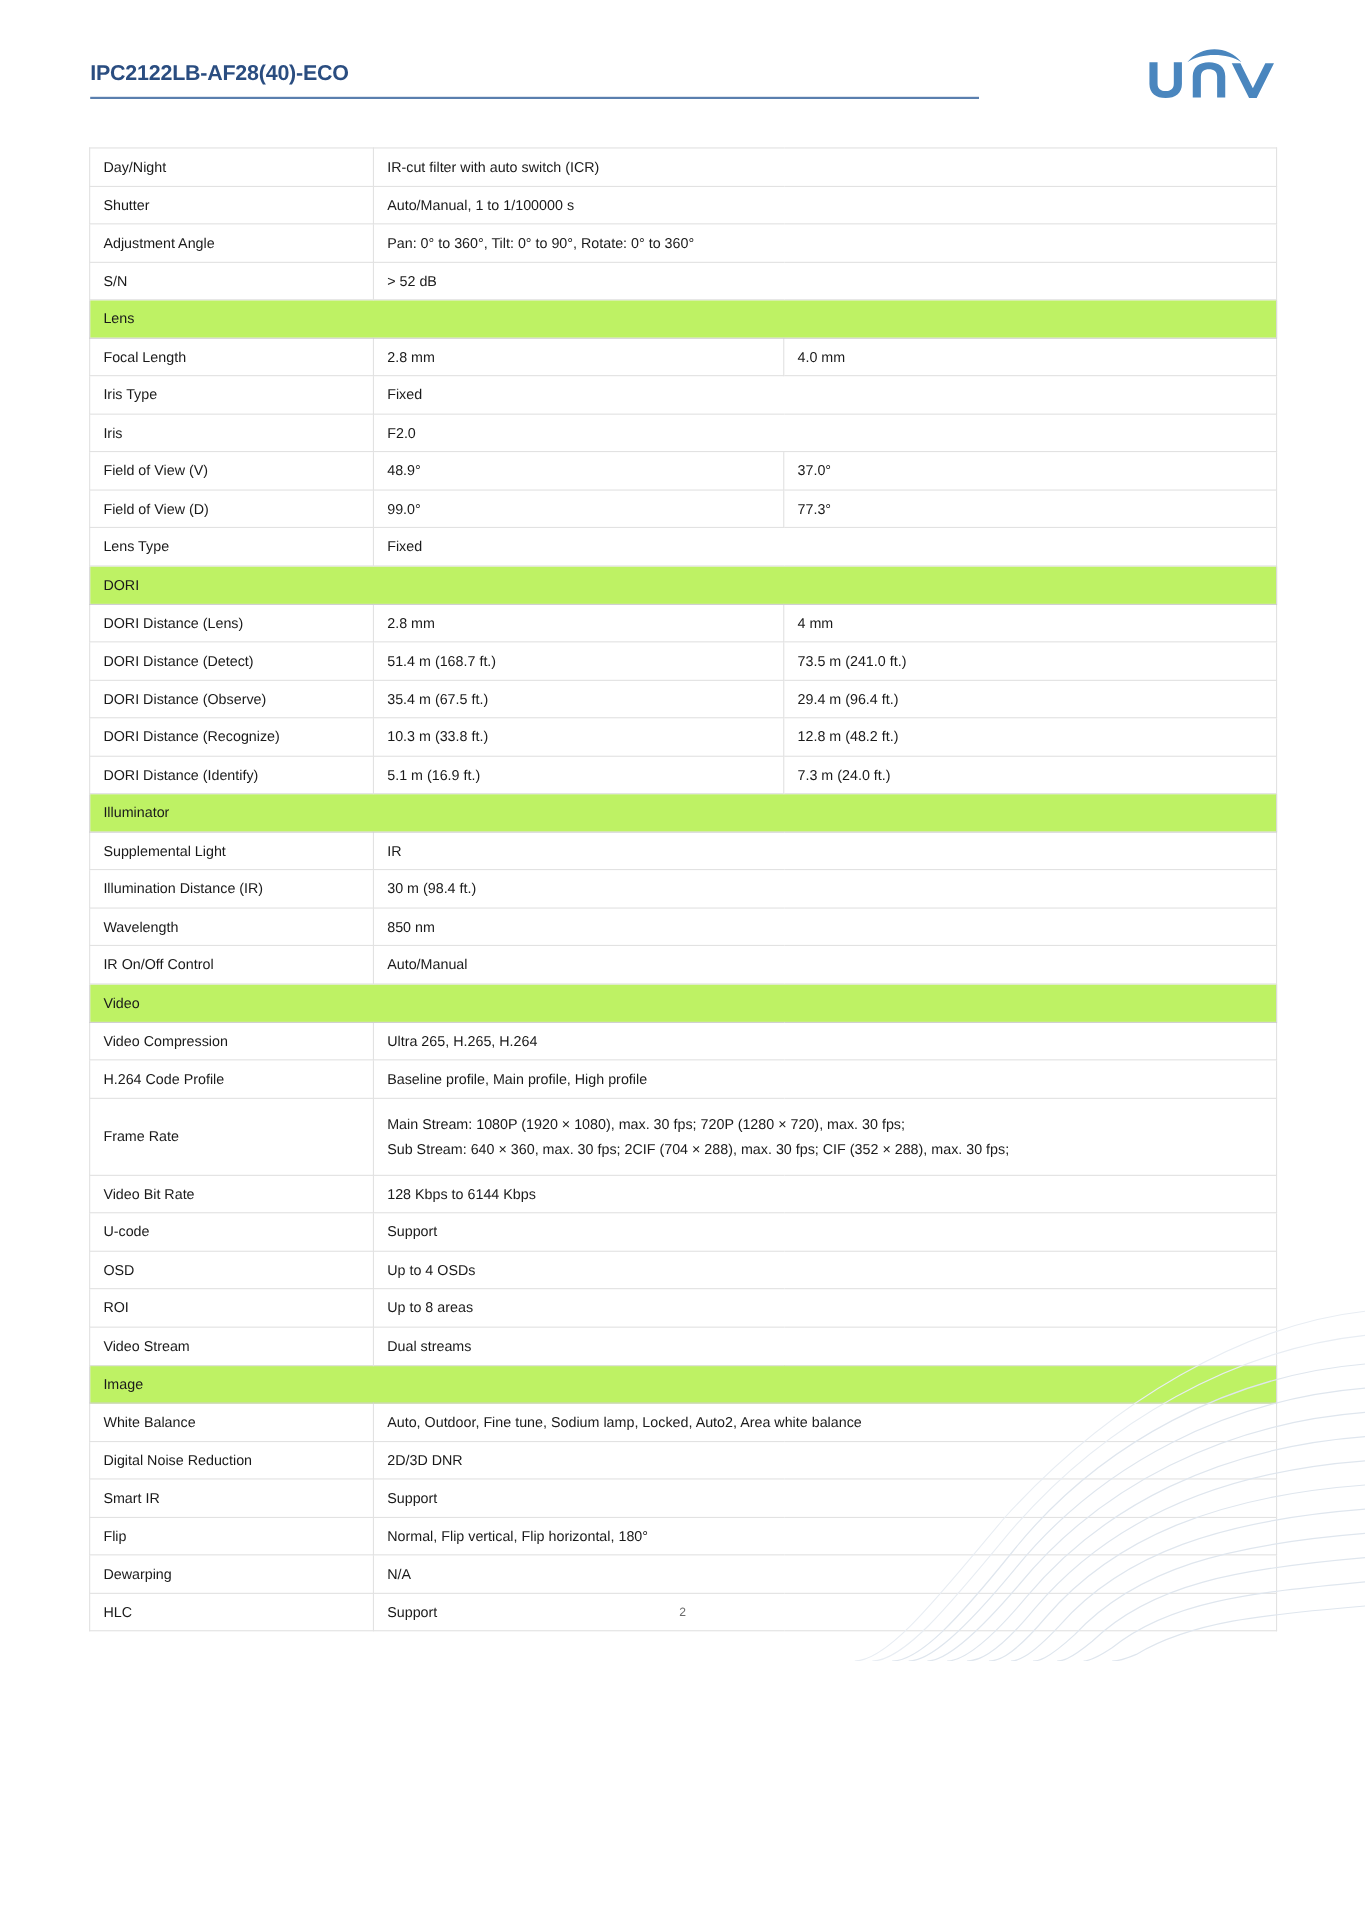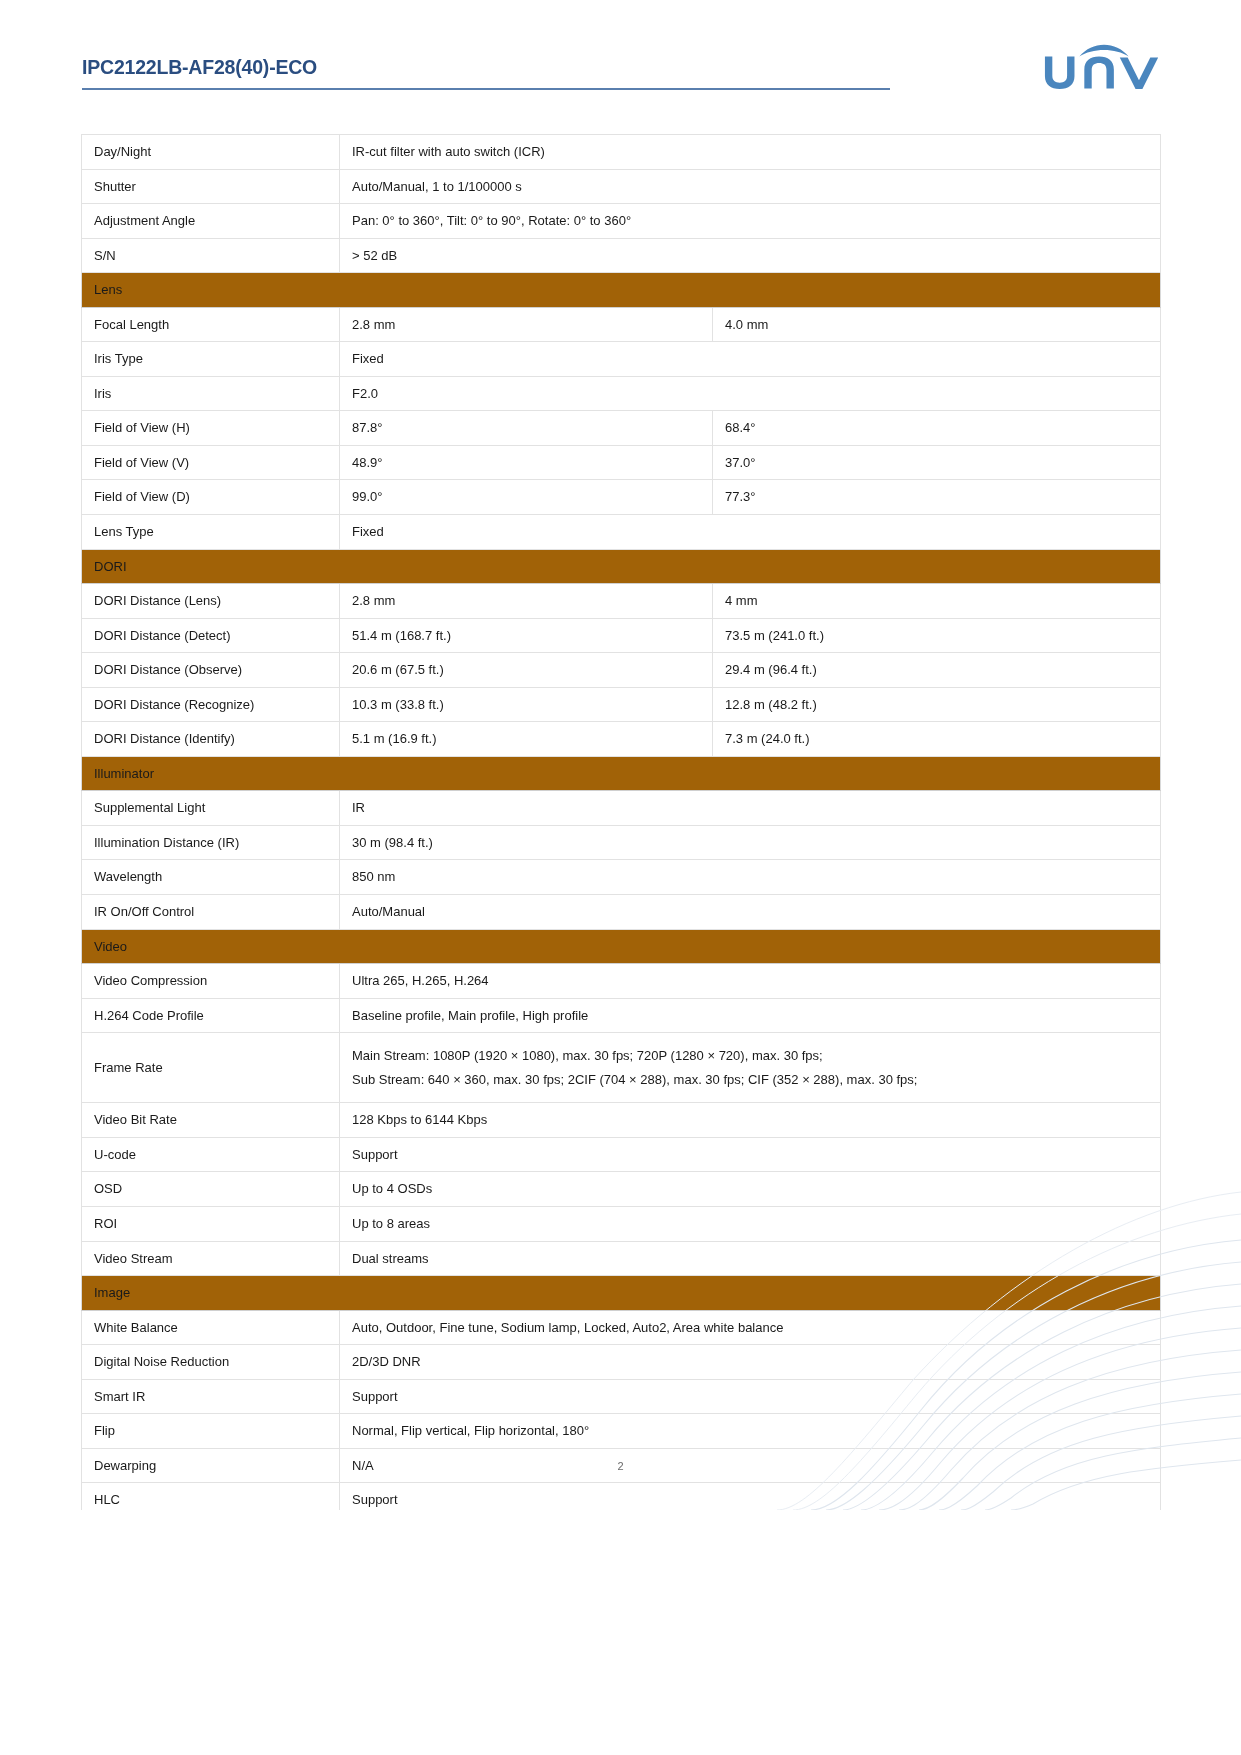--- a/index.html
+++ b/index.html
@@ -74,21 +74,21 @@
     padding: 8px 12px 8px 12px;
     vertical-align: middle;
     line-height: 1.35;
     color: #1a1a1a;
     height: 14px;
   }
   .spec-table td.label {
     padding-left: 12px;
   }
   .spec-table tr.section td {
-    background: #a16207;
+    background: #bef264;
     border-left: 1px solid #d9d9d9;
     border-right: 1px solid #d9d9d9;
     border-top: 1px solid #d0d0d0;
     border-bottom: 1px solid #d0d0d0;
     padding-left: 12px;
   }
   .spec-table td.tall {
     padding-top: 11px;
     padding-bottom: 11px;
   }
@@ -173,25 +173,20 @@
         </tr>
         <tr>
           <td class="label">Iris Type</td>
           <td colspan="2">Fixed</td>
         </tr>
         <tr>
           <td class="label">Iris</td>
           <td colspan="2">F2.0</td>
         </tr>
         <tr>
-          <td class="label">Field of View (H)</td>
-          <td>87.8°</td>
-          <td>68.4°</td>
-        </tr>
-        <tr>
           <td class="label">Field of View (V)</td>
           <td>48.9°</td>
           <td>37.0°</td>
         </tr>
         <tr>
           <td class="label">Field of View (D)</td>
           <td>99.0°</td>
           <td>77.3°</td>
         </tr>
         <tr>
@@ -206,21 +201,21 @@
           <td>2.8 mm</td>
           <td>4 mm</td>
         </tr>
         <tr>
           <td class="label">DORI Distance (Detect)</td>
           <td>51.4 m (168.7 ft.)</td>
           <td>73.5 m (241.0 ft.)</td>
         </tr>
         <tr>
           <td class="label">DORI Distance (Observe)</td>
-          <td>20.6 m (67.5 ft.)</td>
+          <td>35.4 m (67.5 ft.)</td>
           <td>29.4 m (96.4 ft.)</td>
         </tr>
         <tr>
           <td class="label">DORI Distance (Recognize)</td>
           <td>10.3 m (33.8 ft.)</td>
           <td>12.8 m (48.2 ft.)</td>
         </tr>
         <tr>
           <td class="label">DORI Distance (Identify)</td>
           <td>5.1 m (16.9 ft.)</td>

